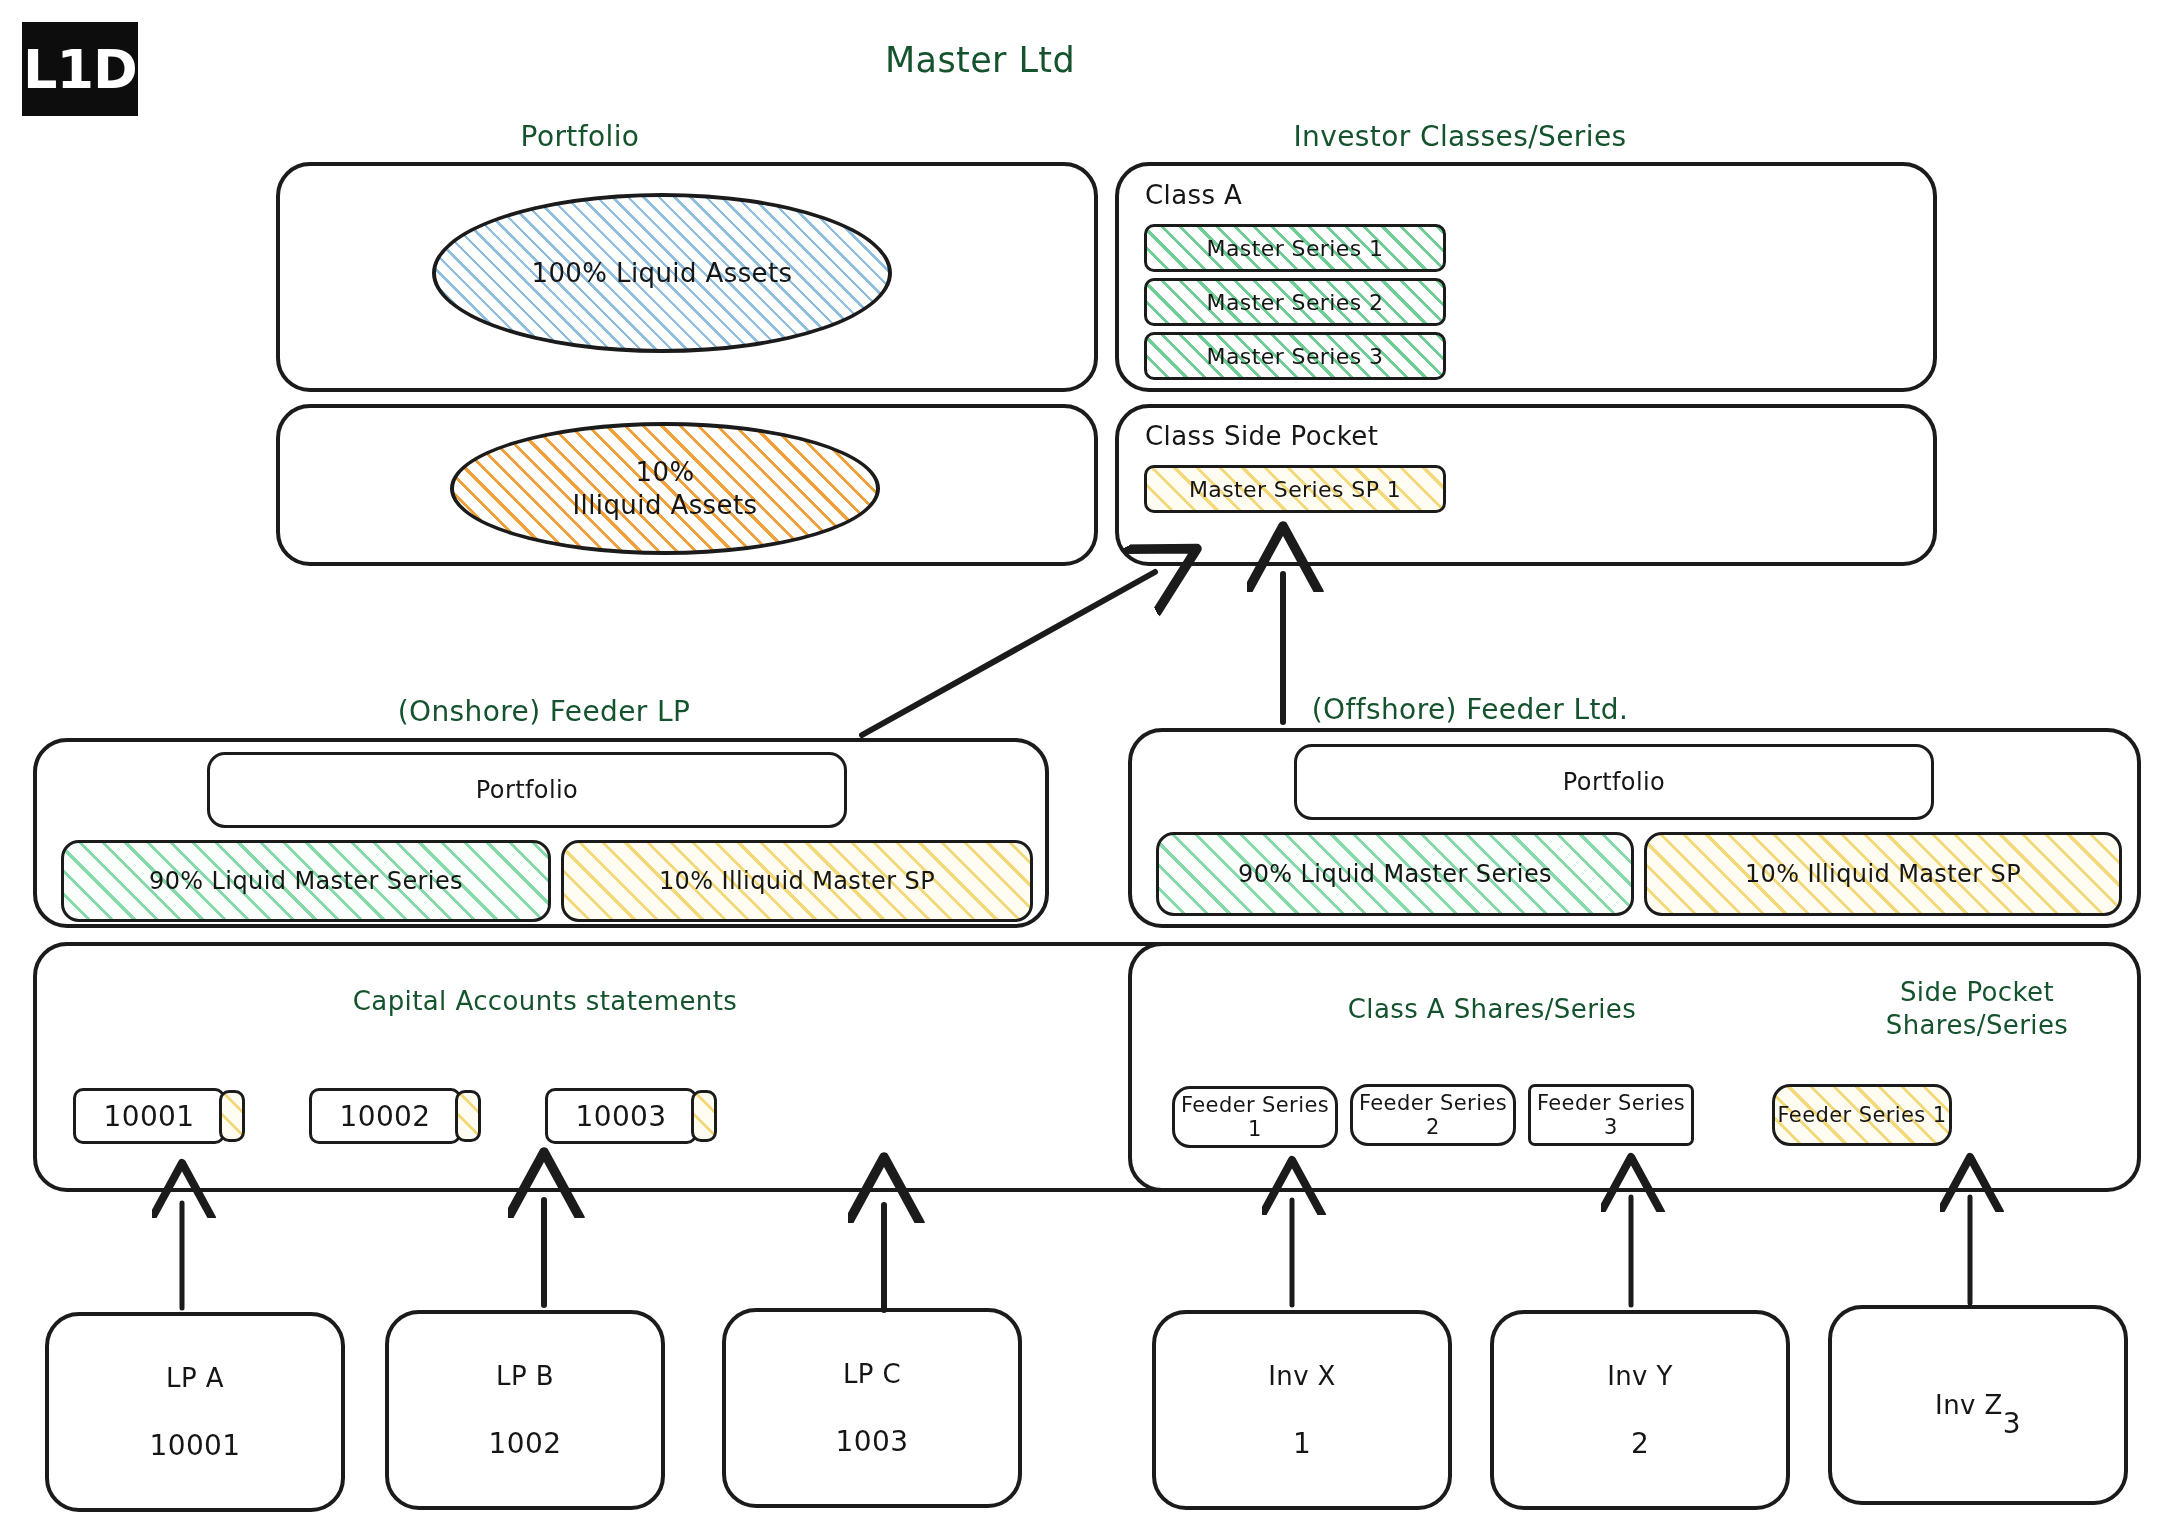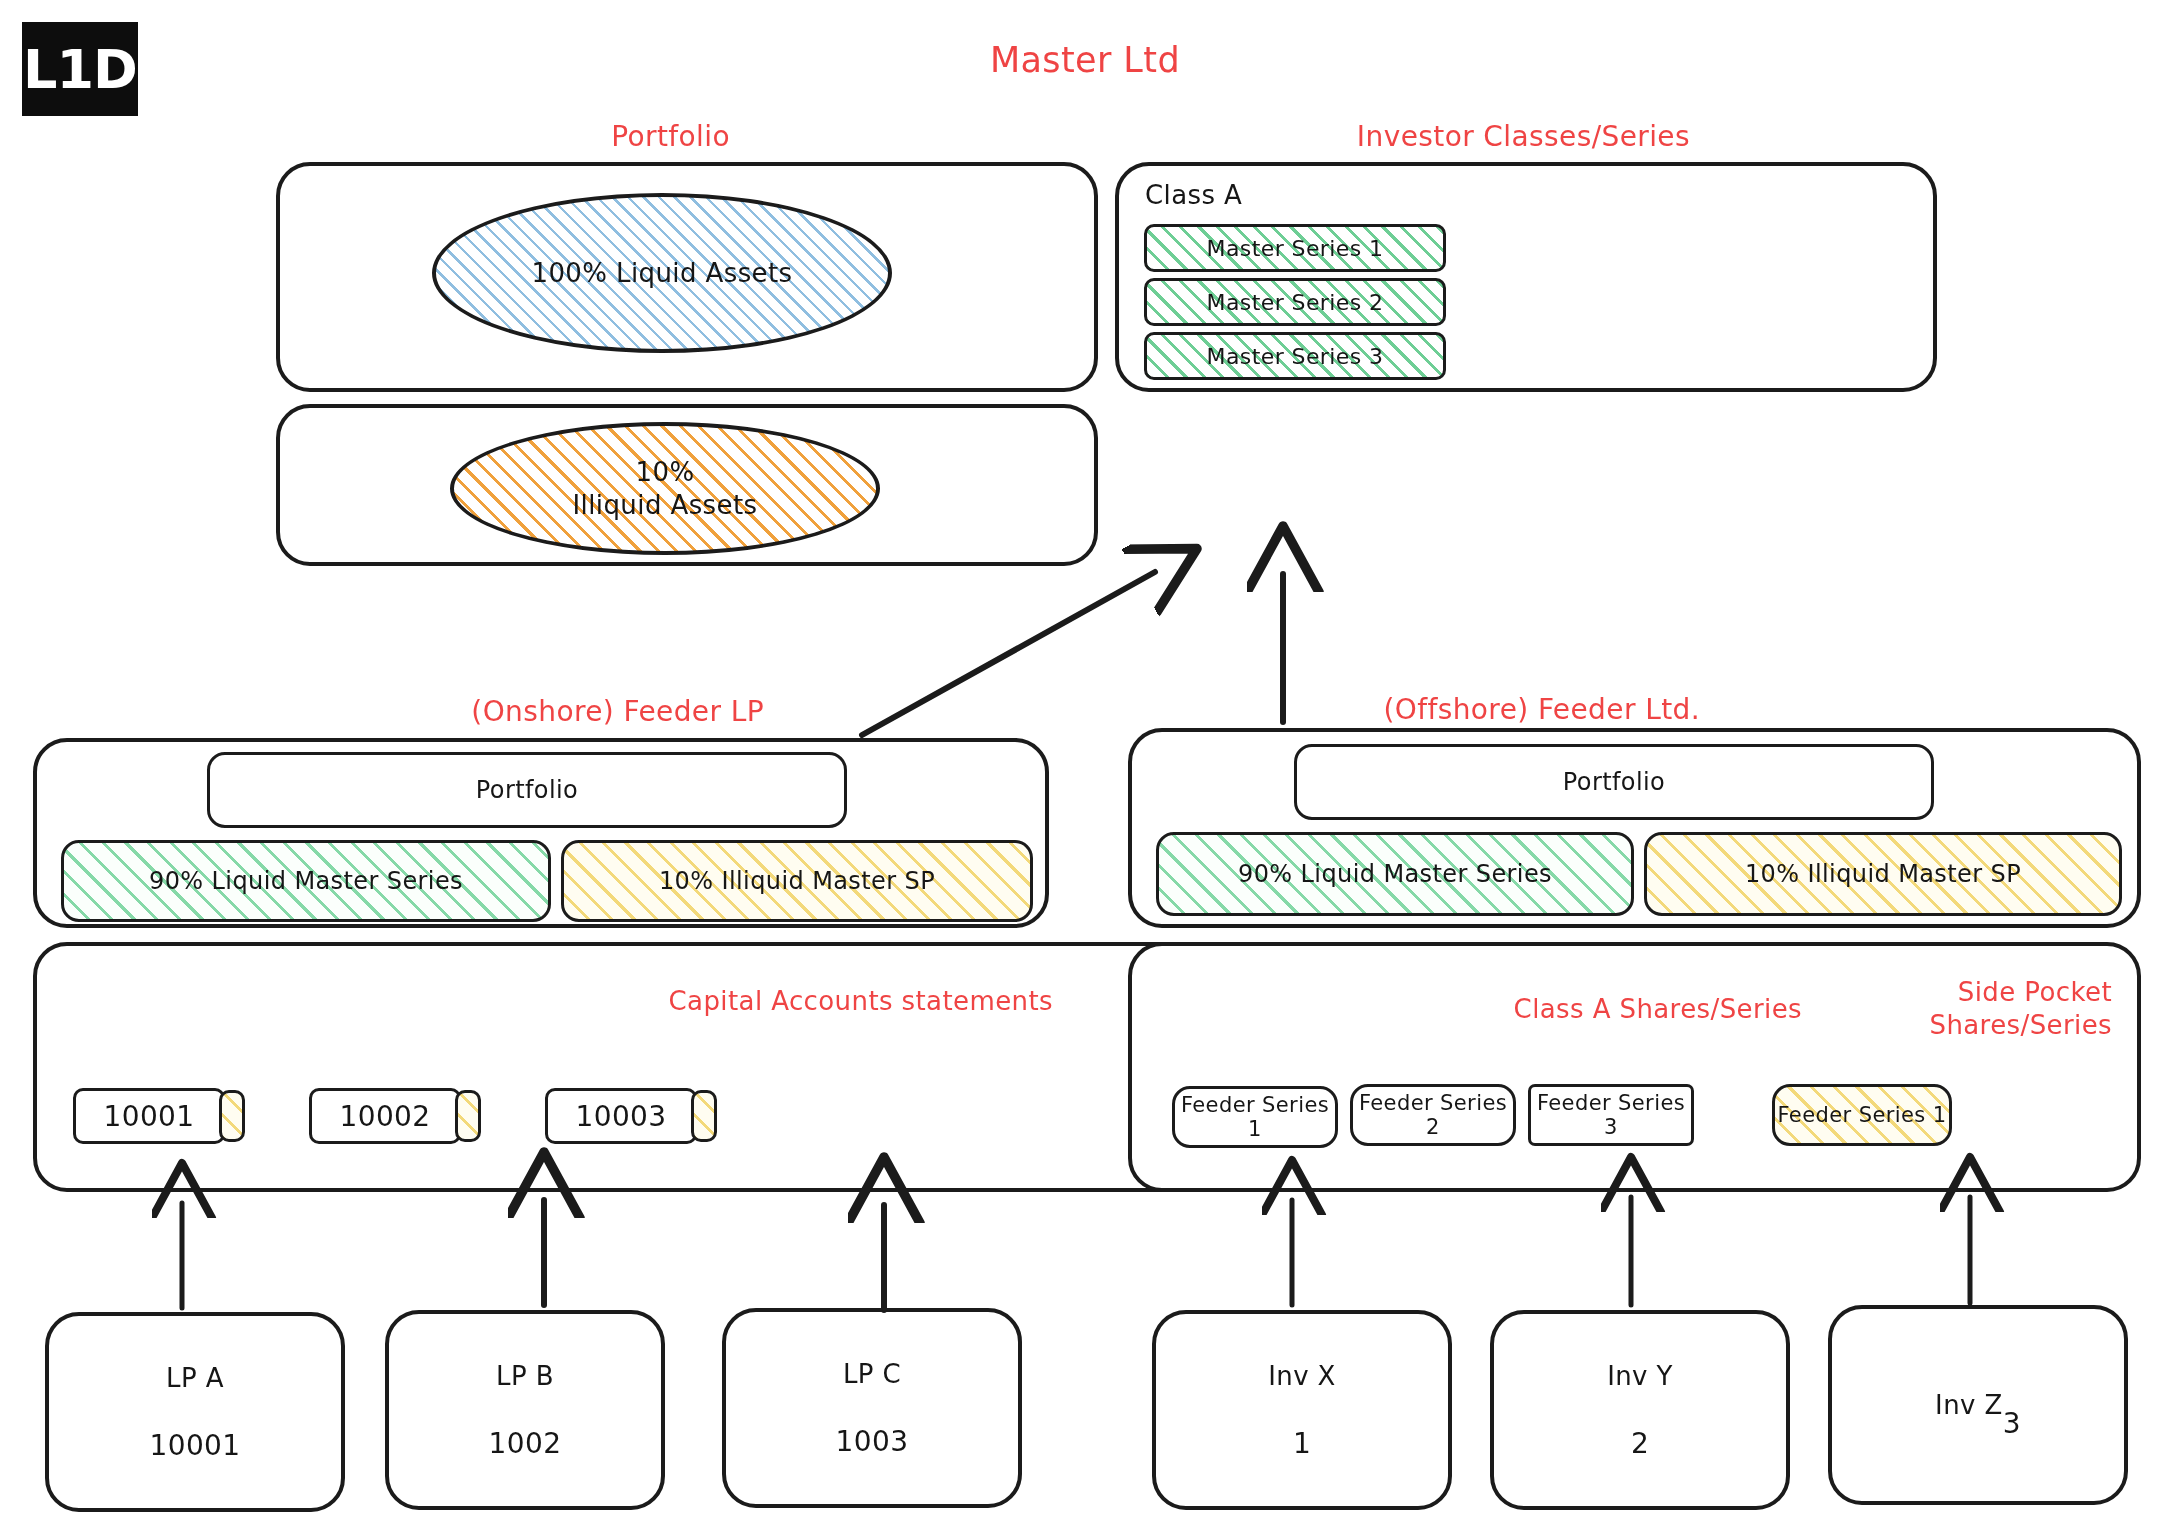--- a/index.html
+++ b/index.html
@@ -44,22 +44,22 @@
   }
   .title-xl   { font-size: 35px; }
   .title-lg   { font-size: 28px; }
   .title-md   { font-size: 26px; }
   .label-md   { font-size: 24px; }
   .label-sm   { font-size: 22px; }
   .label-xs   { font-size: 21px; }
   .num        { font-size: 28px; }
 
   .caption {
-    color: #ef4444;
-    text-align: right;
+    color: #14532d;
+    text-align: center;
     width: 100%;
   }
 
   
   .hatch-blue {
     background-color: #ffffff;
     background-image: repeating-linear-gradient(
       45deg,
       #8fbee0 0px, #8fbee0 2.5px,
       rgba(255,255,255,0) 2.5px, rgba(255,255,255,0) 11px);
@@ -161,20 +161,27 @@
       <span class="hand label-sm">Master Series 1</span>
     </div>
     <div class="abs box pill hatch-green center" style="left:25px; top:112px; width:302px; height:48px;">
       <span class="hand label-sm">Master Series 2</span>
     </div>
     <div class="abs box pill hatch-green center" style="left:25px; top:166px; width:302px; height:48px;">
       <span class="hand label-sm">Master Series 3</span>
     </div>
   </div>
 
+  <div class="abs box" style="left:1115px; top:404px; width:822px; height:162px;">
+    <div class="abs hand title-md" style="left:26px; top:13px;">Class Side Pocket</div>
+
+    <div class="abs box pill hatch-yellow center" style="left:25px; top:57px; width:302px; height:48px;">
+      <span class="hand label-sm">Master Series SP 1</span>
+    </div>
+  </div>
 
   <div class="abs hand title-lg caption" style="left:324px; top:695px; width:440px;">(Onshore) Feeder LP</div>
 
   <div class="abs box" style="left:33px; top:738px; width:1016px; height:190px;">
     <div class="abs box sm center" style="left:170px; top:10px; width:640px; height:76px;">
       <span class="hand label-md">Portfolio</span>
     </div>
     <div class="abs box sm hatch-green-lite center" style="left:24px; top:98px; width:490px; height:82px;">
       <span class="hand label-md">90% Liquid Master Series</span>
     </div>

